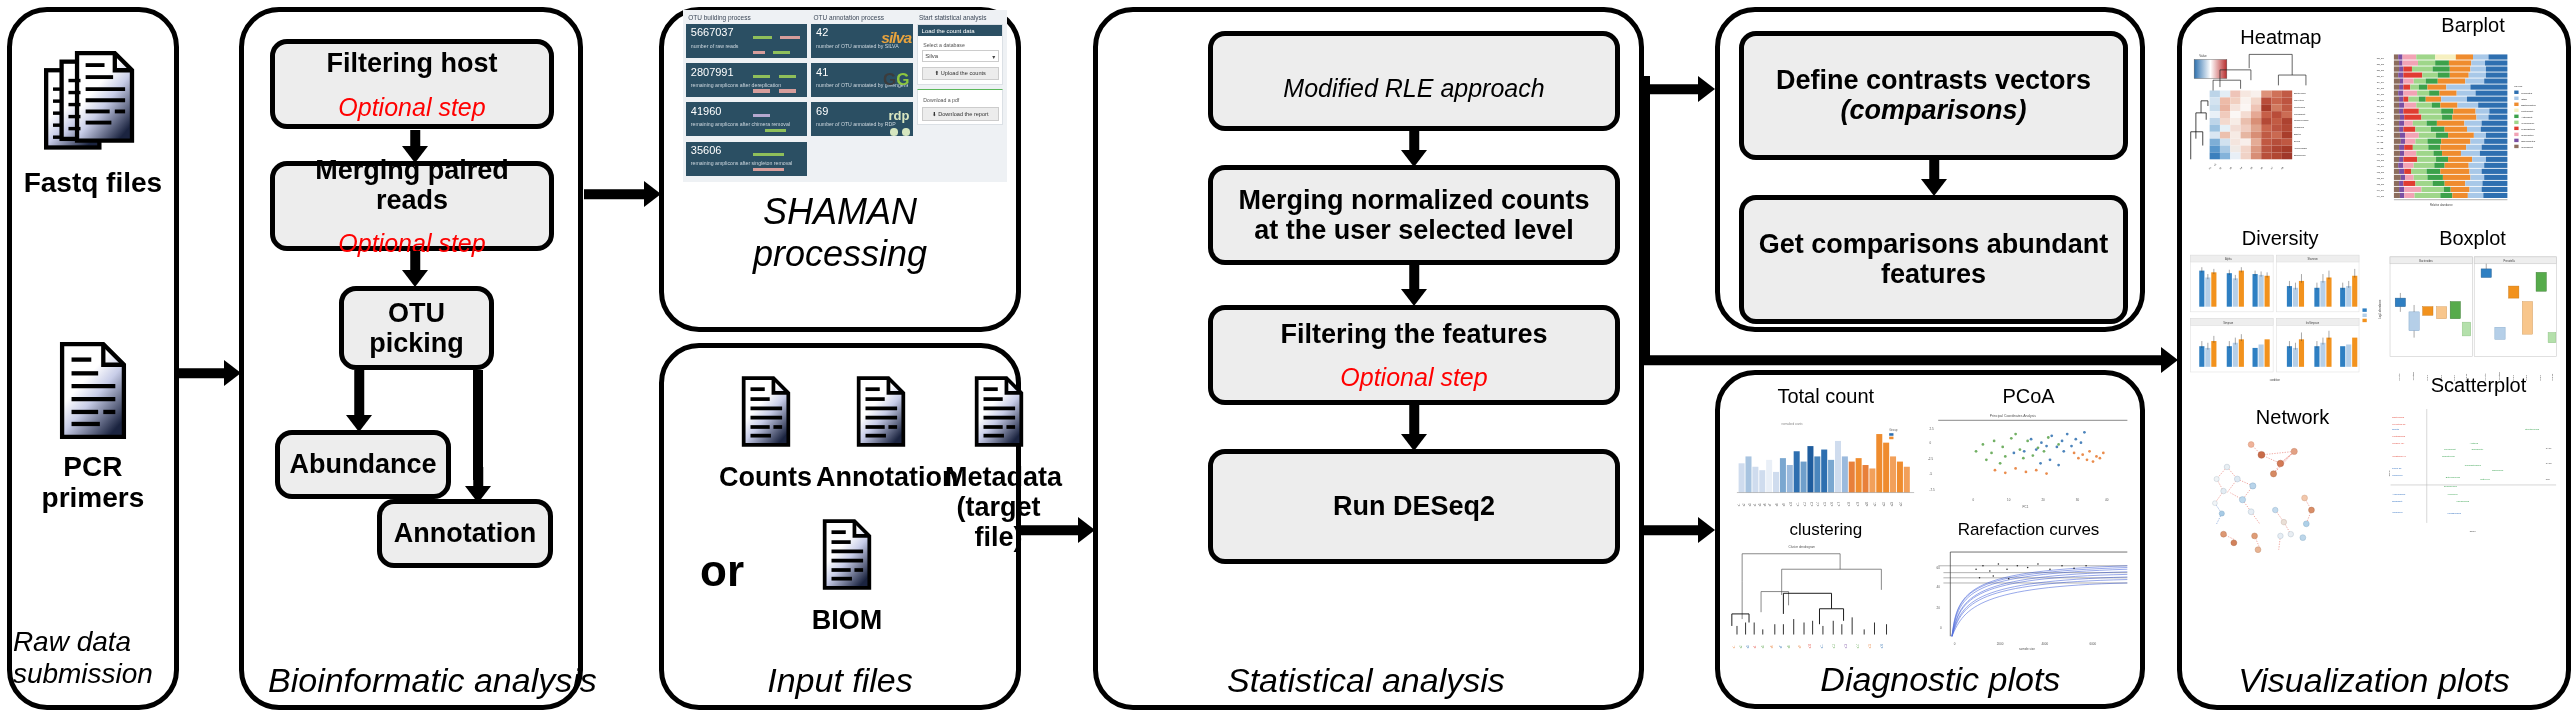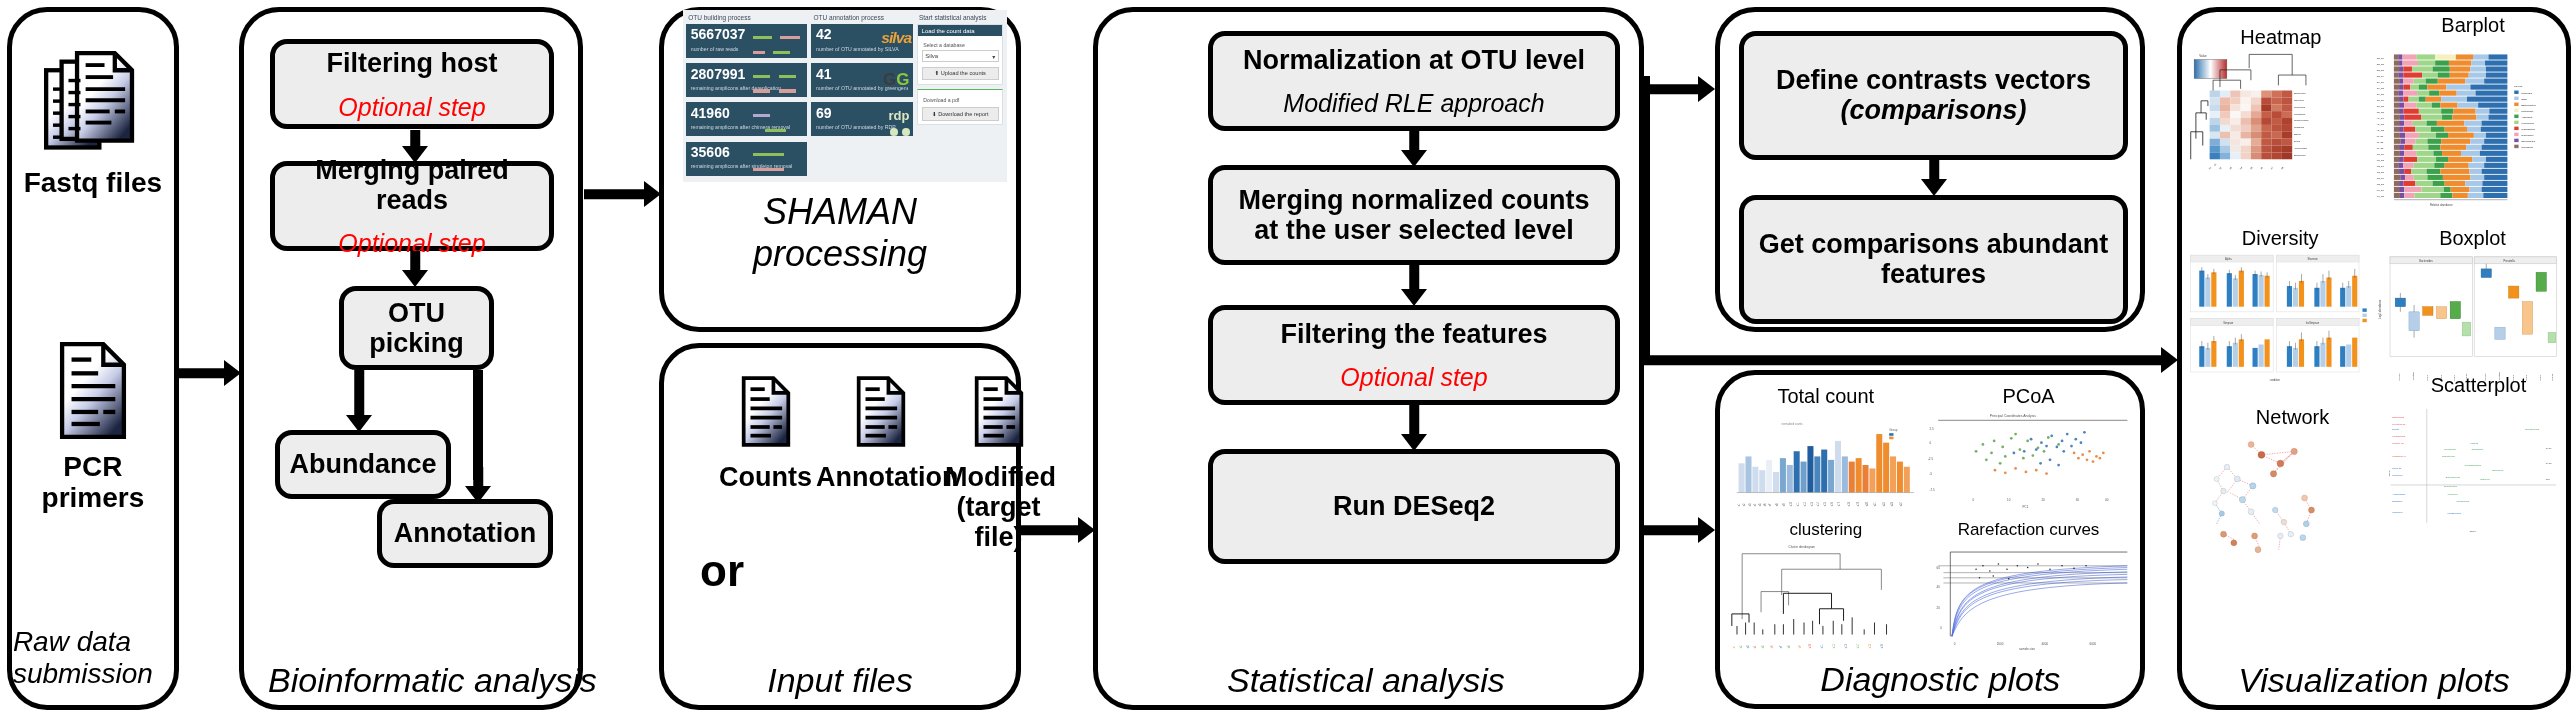--- a/index.html
+++ b/index.html
@@ -115,21 +115,21 @@
     font-size: 6.5px; color: #3c4858; margin: 2.6px 0 2.6px 2.6px;
     white-space: nowrap;
   }
   .sh-tile {
     background: #2b4f63;
     margin-bottom: 5.2px;
     padding: 3.4px 5.2px;
     position: relative;
     height: 34px;
   }
-  .sh-tile .num { color: #fff; font-weight: bold; font-size: 14px; line-height: 1; }
+  .sh-tile .num { color: #fff; font-weight: normal; font-size: 11px; line-height: 1; }
   .sh-tile .cap { color: #cfd9e0; font-size: 5.2px; margin-top: 4.3px; white-space: nowrap; overflow: hidden; }
   .sh-bars { position: absolute; right: 5.2px; top: 5.2px; width: 48px; }
   .sh-bar { height: 2.6px; margin: 2.6px 0; display: inline-block; }
   .sh-right { background: #fff; border: 0.9px solid #dbe0e5; padding: 3.4px; }
   .sh-right .hd { background:#2b4f63; color:#fff; font-size:6px; padding:2.6px 3.4px; }
   .sh-right .lbl { font-size:5.2px; color:#555; margin:3.4px 1.7px 1.7px; }
   .sh-right .sel { border:0.9px solid #ccc; font-size:6px; padding:1.7px 2.6px; color:#444; display:flex; justify-content:space-between;}
   .sh-right .btn { background:#ececec; border:0.9px solid #ccc; font-size:5.6px; text-align:center; padding:2.6px; margin-top:4.3px; color:#333;}
   .sh-heading { font-size: 6.5px; color:#3c4858; margin:2.6px 0 2.6px 1.7px; }
   .logo-silva { color:#e8a33d; font-weight:bold; font-style:italic; font-size:15.5px; letter-spacing:-0.9px; }
@@ -456,40 +456,57 @@
               <line x1="25" y1="24" x2="48" y2="24"></line>
                 <line x1="25" y1="40" x2="56" y2="40"></line>
               <line x1="25" y1="55" x2="76" y2="55"></line>
                 <line x1="25" y1="70" x2="76" y2="70"></line>
               <line x1="25" y1="85" x2="56" y2="85"></line>
                 <line x1="62" y1="85" x2="76" y2="85"></line>
               <line x1="25" y1="99" x2="58" y2="99"></line>
             </g>
           </svg>
         </span>
-        <div class="icon-label">Modified</div>
+        <div class="icon-label">Metadata</div>
         <div class="icon-label" style="margin-top:0;">(target file)</div>
       </div>
     </div>
 
     <div style="position:absolute; left:36px; top:198px; font-weight:bold; font-size:44px;">or</div>
 
+    <div style="position:absolute; left:127px; top:165px; width:112px; text-align:center;">
+      <span class="fileicon">
+        <svg width="62" height="83" viewBox="0 0 100 120">
+          <path d="M14 6 h48 l24 24 v84 h-72 z" fill="url(#fg3)" stroke="#000" stroke-width="6"></path>
+          <path d="M62 6 v24 h24" fill="none" stroke="#000" stroke-width="6"></path>
+          <g stroke="#000" stroke-width="6">
+            <line x1="25" y1="24" x2="48" y2="24"></line>
+              <line x1="25" y1="40" x2="56" y2="40"></line>
+            <line x1="25" y1="55" x2="76" y2="55"></line>
+              <line x1="25" y1="70" x2="76" y2="70"></line>
+            <line x1="25" y1="85" x2="56" y2="85"></line>
+              <line x1="62" y1="85" x2="76" y2="85"></line>
+            <line x1="25" y1="99" x2="58" y2="99"></line>
+          </g>
+        </svg>
+      </span>
+      <div class="icon-label">BIOM</div>
+    </div>
 
     <div class="panel-caption">Input files</div>
   </div>
 
   <div class="arrow-h" style="left:1021px; top:517px; width:74px; height:26px;">
     <div class="shaft" style="width:59px;"></div>
     <div class="head"></div>
   </div>
 
   <div class="panel" style="left:1093px; top:6.9px; width:551px; height:703px;">
 
     <div class="pbox" style="left:110px; top:19px; width:412px; height:100px;">
-      <div class="title">Normalization at OTU level</div>
       <div class="sub plain">Modified RLE approach</div>
     </div>
 
     <div class="arrow-v" style="left:303px; top:119px; width:26px; height:36px;">
       <div class="shaft" style="height:20.7px;"></div>
       <div class="head"></div>
     </div>
 
     <div class="pbox" style="left:110px; top:153px; width:412px; height:100px;">
       <div class="title">Merging normalized counts</div>

